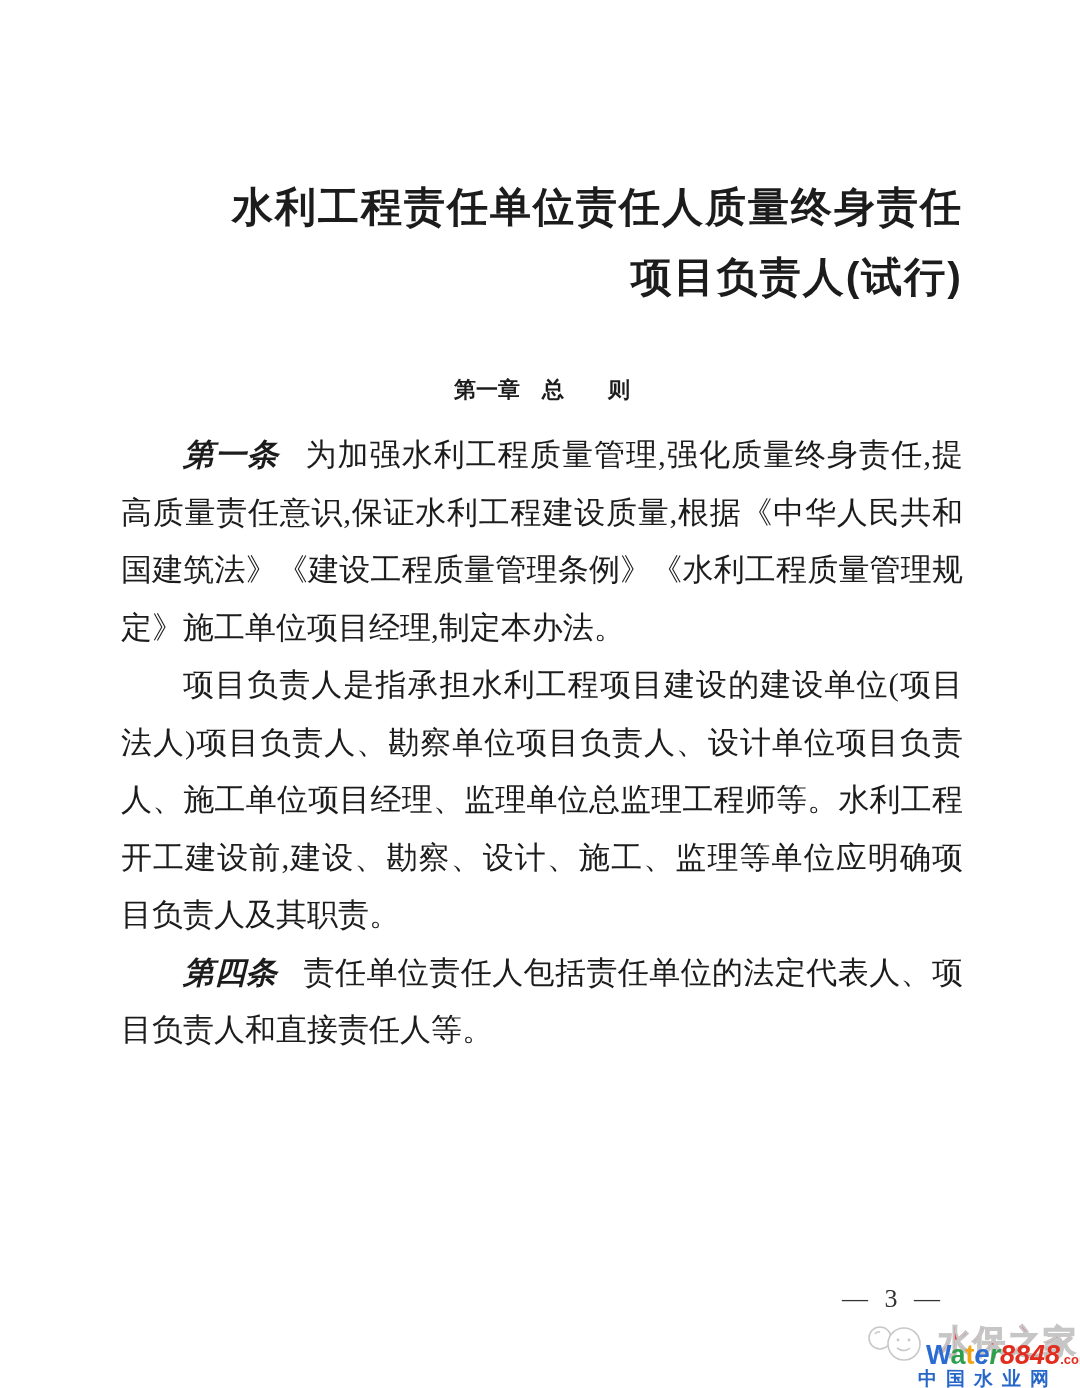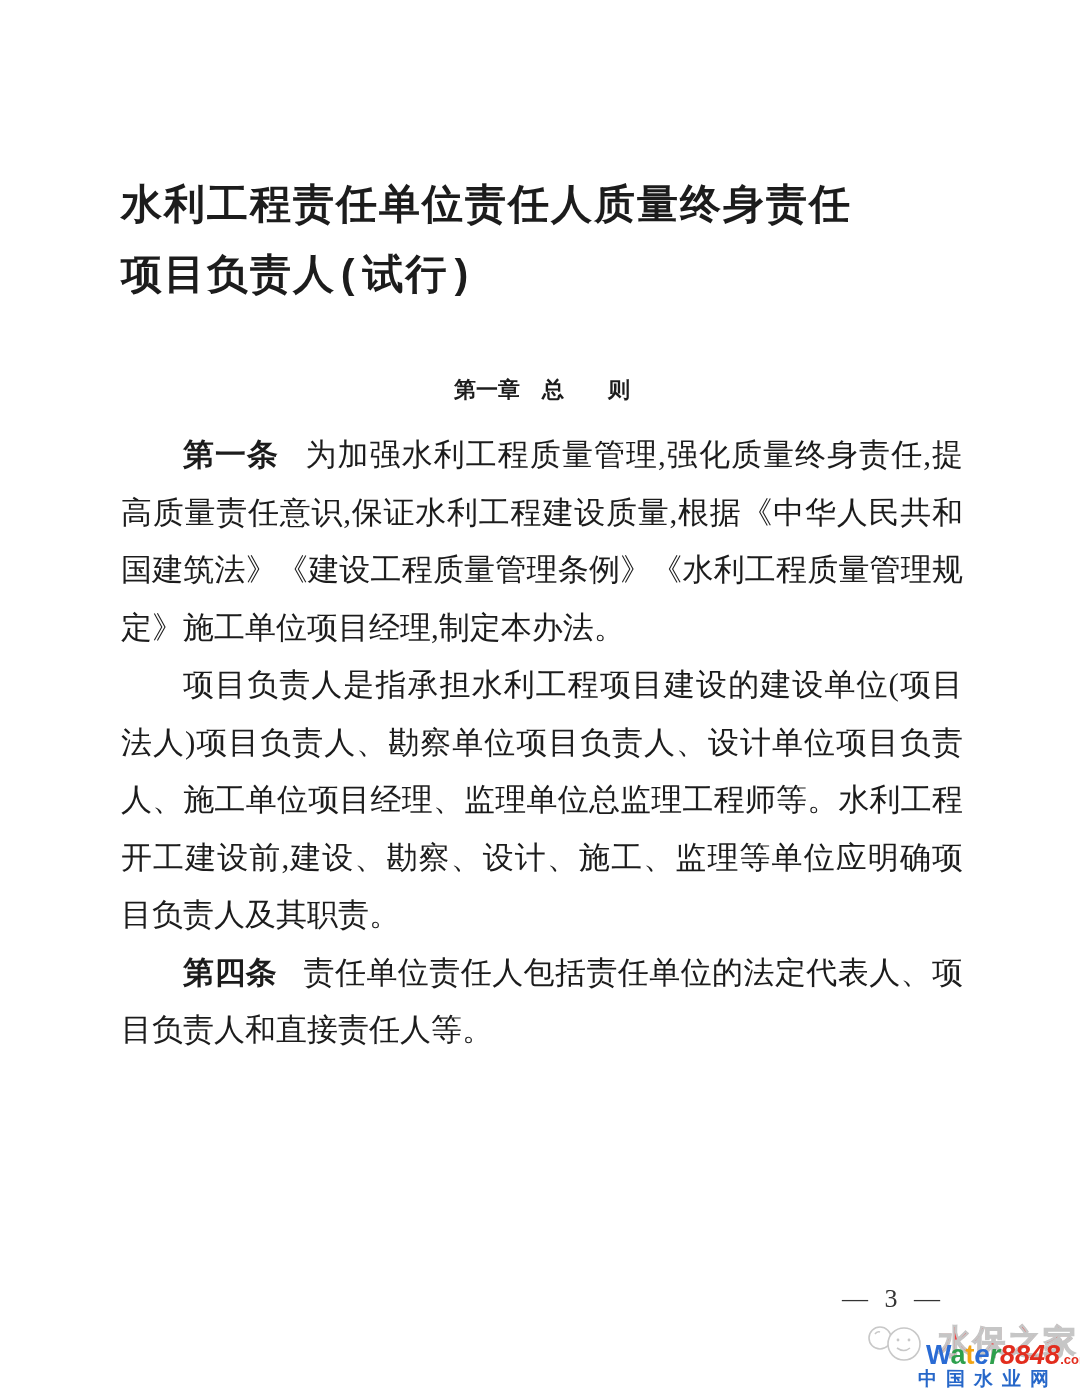--- a/index.html
+++ b/index.html
@@ -12,26 +12,26 @@
     font-family: "Liberation Serif", "DejaVu Serif", serif;
     color: #1c1c1c;
   }
   .doc {
     position: absolute;
     left: 121px;
     top: 172px;
     width: 842px;
   }
   .title {
-    text-align: left;
+    text-align: right;
     font-weight: bold;
     font-size: 41px;
     line-height: 70px;
     letter-spacing: 2px;
-    font-family: Liberation Mono, monospace;
+    font-family: Liberation Sans, sans-serif;
   }
   .chapter {
     text-align: center;
     font-weight: bold;
     font-size: 22px;
     line-height: 44px;
     margin: 56px 0 0 0;
     font-family: "Liberation Sans", "DejaVu Sans", sans-serif;
   }
   .body-text { margin-top: 14px; }
@@ -41,20 +41,21 @@
     line-height: 57.5px;
     text-align: justify;
     text-justify: inter-ideograph;
     text-indent: 2em;
     word-break: break-all;
   }
   .body-text p b.lead {
     font-weight: bold;
     font-family: "Liberation Sans", "DejaVu Sans", sans-serif;
     margin-right: 0.85em;
+    font-style: italic;
   }
   .page-num {
     position: absolute;
     top: 1284px;
     right: 140px;
     font-size: 26px;
     word-spacing: 10px;
     color: #333;
     font-family: "Liberation Serif", "DejaVu Serif", serif;
   }

